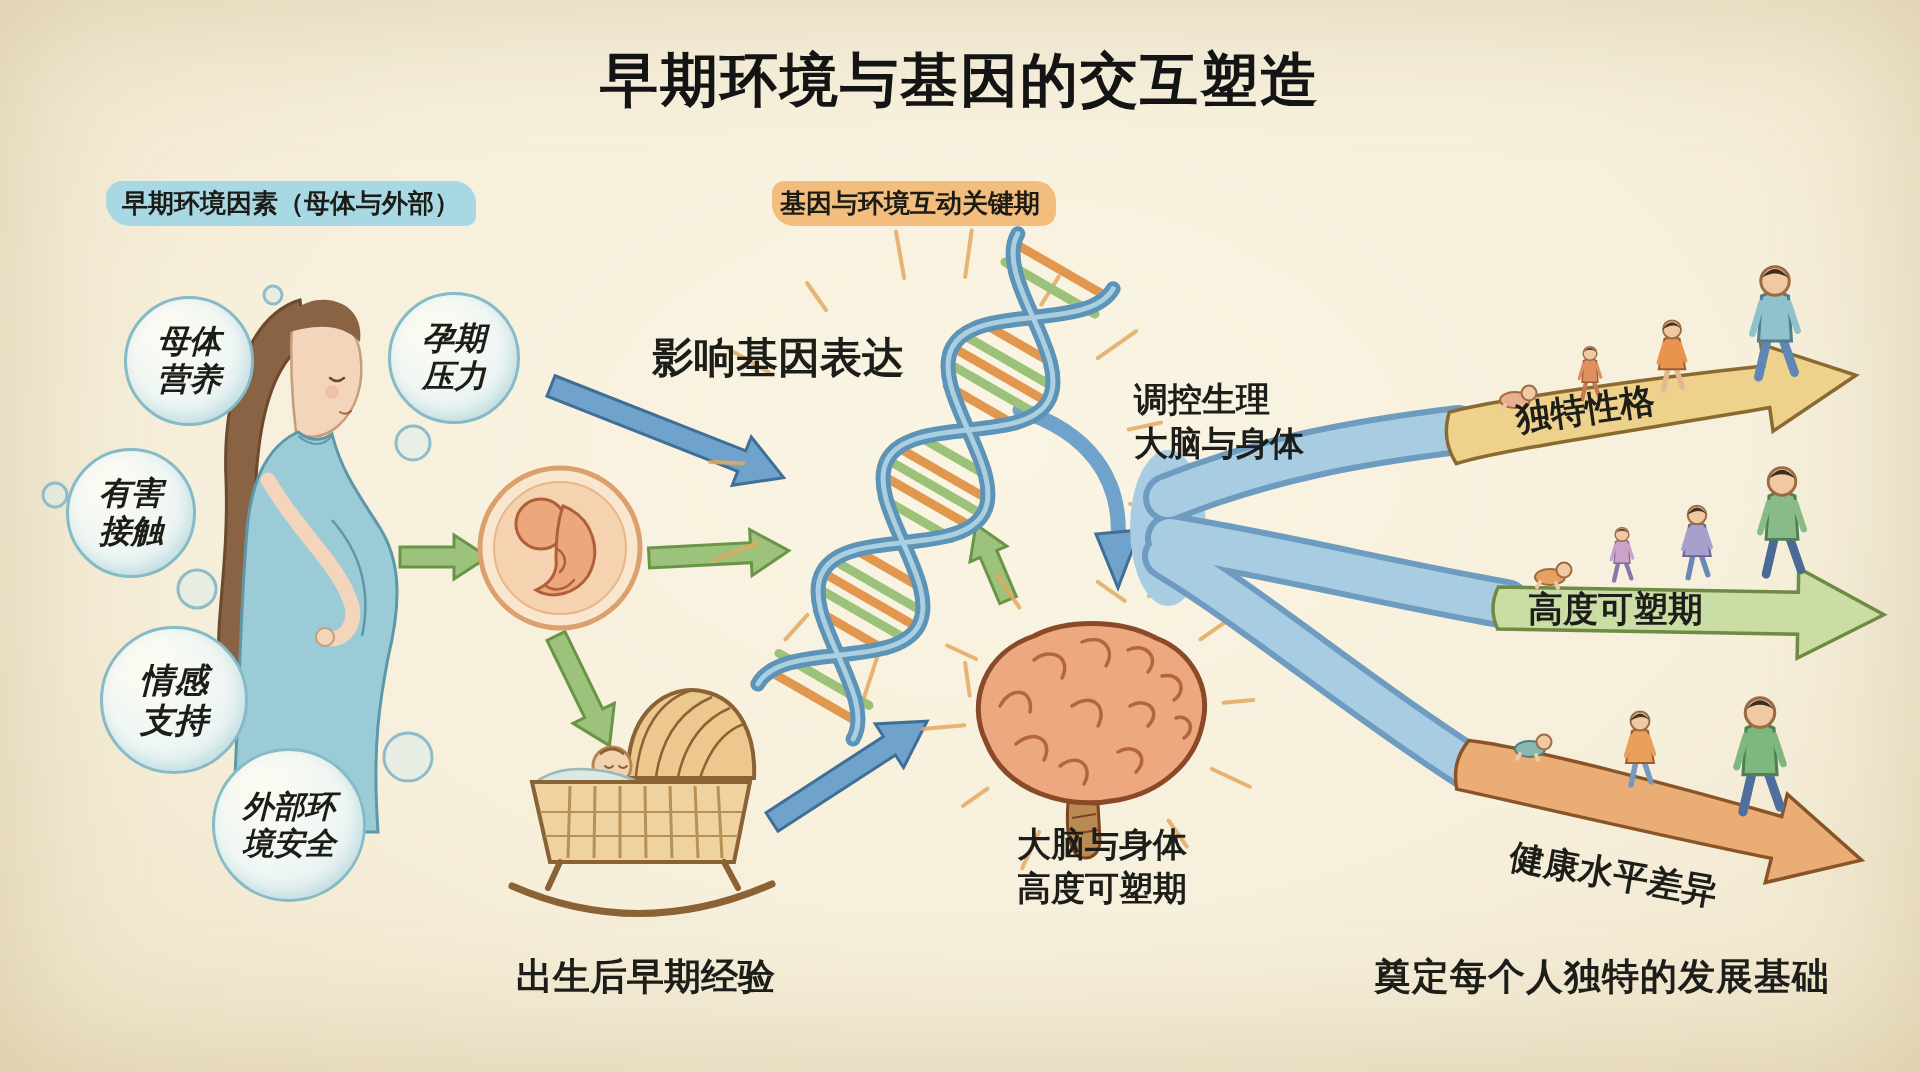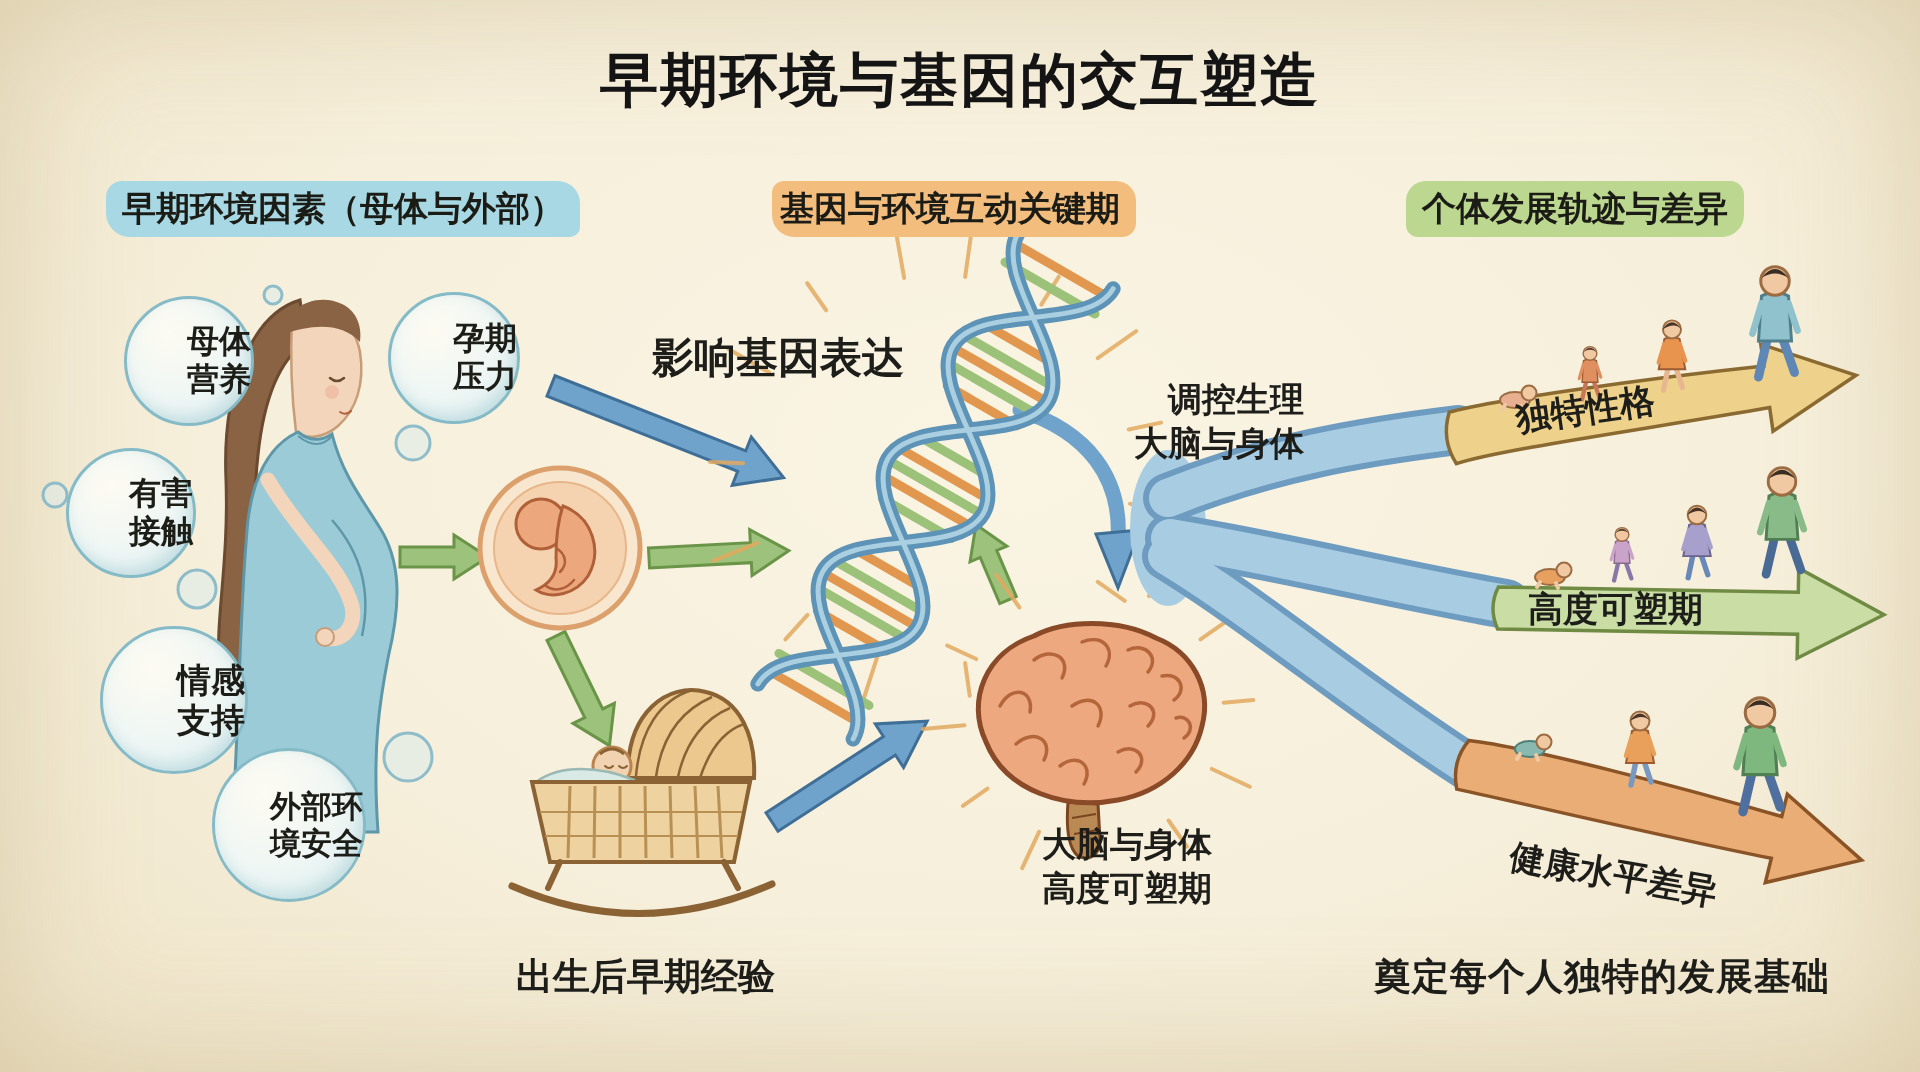--- a/index.html
+++ b/index.html
@@ -9,49 +9,50 @@
     background:radial-gradient(ellipse at 52% 42%, #faf4e3 0%, #f6efdb 55%, #eee3c7 100%);
     box-shadow:inset 0 0 140px rgba(180,158,108,.35);
     color:#1d1d18;
   }
   .scene{position:absolute;left:0;top:0;}
   .title{
     position:absolute;left:50%;top:42px;transform:translateX(-50%);
     font-size:58px;font-weight:700;letter-spacing:2px;white-space:nowrap;color:#141414;
   }
   .hdr{
-    position:absolute;font-size:34px;font-weight:700;color:#1c1c16;
+    position:absolute;font-size:26px;font-weight:700;color:#1c1c16;
     padding:5px 16px;white-space:nowrap;
   }
   .hdr-env{left:106px;top:181px;background:#a8d8e4;border-radius:16px 22px 10px 24px;}
   .hdr-int{left:772px;top:181px;background:#f3bd7e;border-radius:12px 20px 14px 22px;padding-left:8px;}
   .hdr-trj{left:1406px;top:181px;background:#bcd78f;border-radius:20px 14px 22px 12px;}
   .bubble{
     position:absolute;border-radius:50%;
     border:3px solid #85bac7;
     background:radial-gradient(circle at 34% 28%, #fdfbf2 0%, #eef6f4 55%, #d4e9ec 100%);
-    display:flex;flex-direction:column;align-items:flex-end;justify-content:center;
+    display:flex;flex-direction:column;align-items:center;justify-content:center;
     font-weight:700;text-align:center;line-height:1.18;color:#1d1d18;
     box-shadow:inset -4px -6px 14px rgba(140,190,200,.35);
+    font-style:italic;
   }
   .b1{left:124px;top:296px;width:124px;height:124px;font-size:32px;}
   .b2{left:388px;top:292px;width:126px;height:126px;font-size:32px;}
   .b3{left:66px;top:448px;width:124px;height:124px;font-size:32px;}
   .b4{left:100px;top:626px;width:142px;height:142px;font-size:34px;}
   .b5{left:212px;top:748px;width:148px;height:148px;font-size:31px;}
   .lbl{position:absolute;font-weight:700;color:#1d1d1a;white-space:nowrap;}
   .lbl-gene{left:652px;top:330px;font-size:42px;}
   .lbl-reg{left:1134px;top:378px;font-size:34px;line-height:1.28;}
   .lbl-plast{left:992px;top:822px;font-size:34px;width:220px;text-align:center;line-height:1.3;}
   .lbl-postnatal{left:516px;top:952px;font-size:37px;}
   .lbl-foundation{left:1374px;top:952px;font-size:37px;letter-spacing:1px;}
   .lbl-o1{left:1516px;top:396px;font-size:35px;transform:rotate(-8deg);transform-origin:left center;}
   .lbl-o2{left:1528px;top:586px;font-size:35px;}
   .lbl-o3{left:1510px;top:833px;font-size:35px;transform:rotate(10deg);transform-origin:left center;}
-  .lbl span{display:block;text-align:right;}
+  .lbl span{display:block;}
 </style>
 </head>
 <body>
 
 <div class="canvas">
 
 <svg class="scene" width="1920" height="1072" viewBox="0 0 1920 1072">
 
   <g fill="rgba(214,236,240,.45)" stroke="#8fbcc9" stroke-width="3">
     <circle cx="273" cy="295" r="9"></circle>
@@ -300,21 +301,20 @@
       <circle cx="0" cy="-48" r="9.5" fill="#f0c9a2" stroke="#9c6b42" stroke-width="2"></circle>
       <path d="M-9,-50 Q0,-62 9,-50 Q0,-56 -9,-50 Z" fill="#3a2d22"></path>
     </g>
   </g>
 </svg>
 
   <div class="title">早期环境与基因的交互塑造</div>
 
   <div class="hdr hdr-env">早期环境因素（母体与外部）</div>
   <div class="hdr hdr-int">基因与环境互动关键期</div>
-  <div class="hdr hdr-trj">个体发展轨迹与差异</div>
 
   <div class="bubble b1">
     <span>母体</span>
     <span>营养</span>
   </div>
   <div class="bubble b3">
     <span>有害</span>
     <span>接触</span>
   </div>
   <div class="bubble b2">

